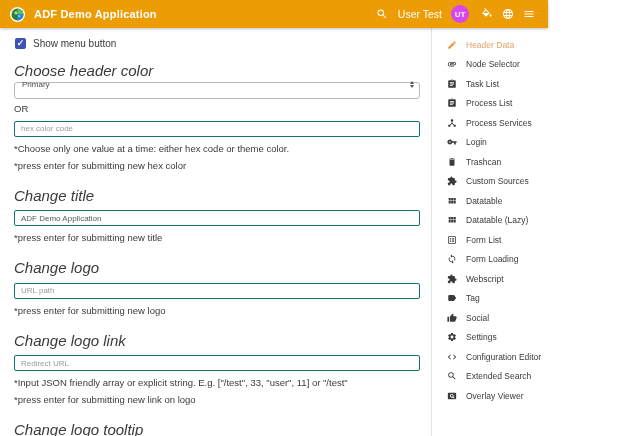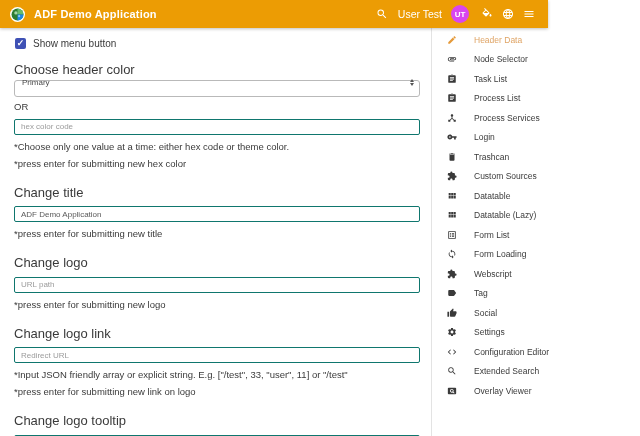--- a/index.html
+++ b/index.html
@@ -25,37 +25,37 @@
   .main { flex:1; display:flex; min-height:0; }
   .content { flex:1; padding:7px 11px 0 14px; min-width:0; }
   .sidebar { width:117px; flex-shrink:0; border-left:1px solid #E3E3E3; padding-top:2px; }
 
   
   .check-row { display:flex; align-items:center; gap:7px; margin:3px 0 13px 1px; cursor:pointer; }
   .checkbox { width:11px; height:11px; background:#3F51B5; border-radius:2px; color:#fff;
     font-size:9px; line-height:11px; text-align:center; font-weight:bold; }
   .check-label { font-size:10px; color:#3A3A3A; }
 
-  .fld-label { font-size:13px; color:#3A3A3A; margin-bottom:3px; }
+  .fld-label { font-size:15px; color:#3A3A3A; margin-bottom:3px;font-style:italic; }
   .select { width:100%; height:17px; border:1px solid #B9B9B9; border-radius:3px;
     display:flex; align-items:center; justify-content:space-between; padding:0 5px 12px 7px;
     font-size:8px; color:#4A4A4A; cursor:pointer; background:#fff; }
   .stepper { display:flex; flex-direction:column; gap:1px; align-items:center; }
   .stepper i { display:block; width:0; height:0; border-left:2.5px solid transparent; border-right:2.5px solid transparent; }
   .stepper .up { border-bottom:3px solid #555; }
   .stepper .dn { border-top:3px solid #555; }
   .or { font-size:9.5px; color:#3A3A3A; margin:4px 0 3px; }
   input.txt { width:100%; height:16px; border:1px solid #0f766e; border-radius:2px;
     padding:0 6px; font-size:8px; color:#5A5A5A; font-family:"Liberation Sans", sans-serif; outline:none; }
   input.txt::placeholder { color:#9B9B9B; }
   .hint { font-size:9.5px; color:#3A3A3A; margin-top:6px; }
   .sect { margin-top:16px; }
 
   
-  .side-item { height:19.5px; display:flex; align-items:center; gap:17px; padding-left:15px;
+  .side-item { height:19.5px; display:flex; align-items:flex-end; gap:9px; padding-left:15px;
     font-size:8.5px; color:#3A3A3A; cursor:pointer; white-space:nowrap; }
   .side-item svg { width:10px; height:10px; fill:#3A3A3A; flex-shrink:0; }
   .side-item.active { color:#DFA465; }
   .side-item.active svg { fill:#E59A3A; }
 </style>
 </head>
 <body>
 
 <div class="app">
 

